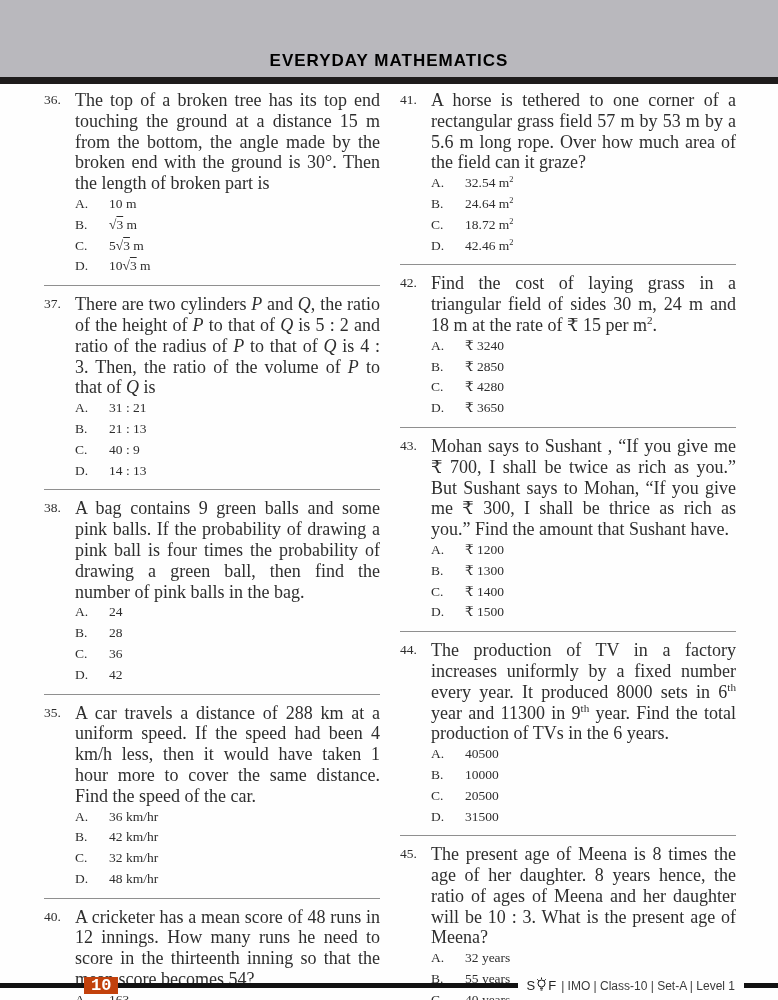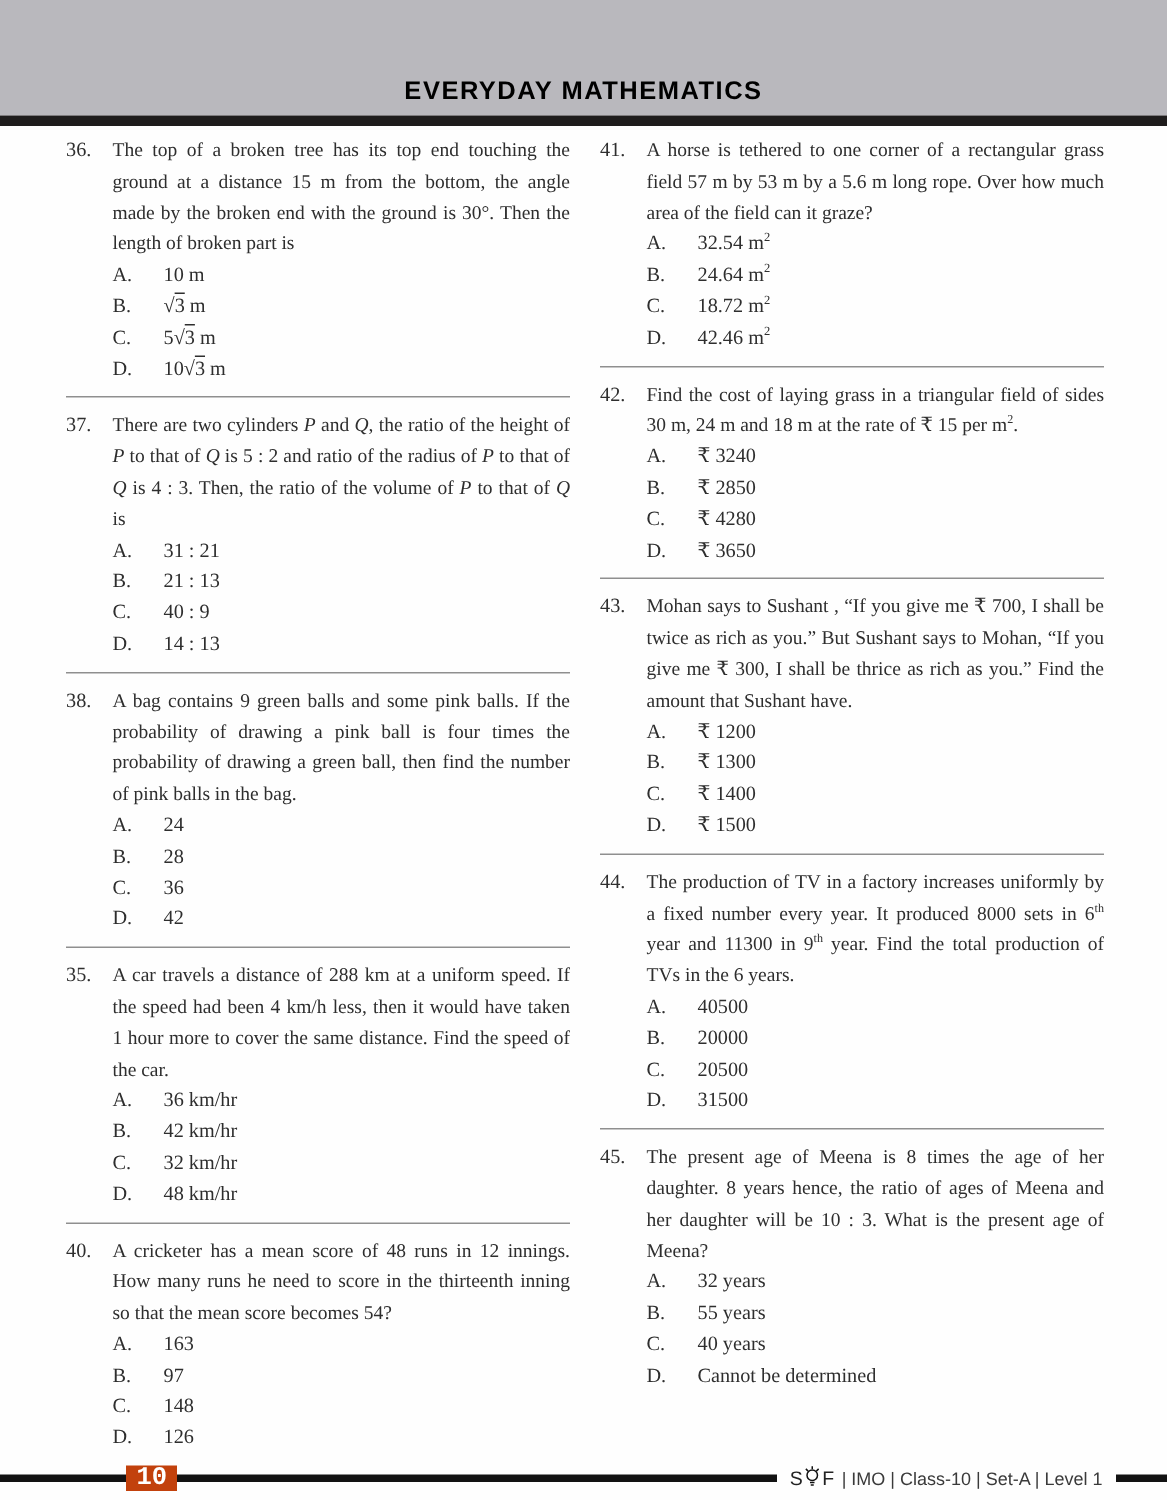--- a/index.html
+++ b/index.html
@@ -23,21 +23,21 @@
     font-size:17px;letter-spacing:1px;color:#000000;
   }
   .topbar{height:7px;background:var(--bar);}
   
   .content{display:flex;gap:20px;padding:6px 42px 0 44px;}
   .col{flex:1;min-width:0;}
   .question{display:flex;padding-bottom:8px;margin-bottom:8px;}
   .col .question:not(:last-child){border-bottom:1px solid var(--sep);}
   .q-num{width:31px;flex:none;font-size:13.5px;line-height:20.8px;}
   .q-body{flex:1;min-width:0;}
-  .q-text{margin:0 0 0 0;font-size:13px;line-height:20.8px;text-align:justify;}
+  .q-text{margin:0 0 0 0;font-size:18px;line-height:20.8px;text-align:justify;}
   .options{list-style:none;margin:0;padding:0;}
   .option{display:flex;font-size:13.5px;line-height:20.8px;}
   .opt-label{width:34px;flex:none;}
   .opt-value{flex:1;min-width:0;}
   sup{font-size:0.62em;line-height:0;}
   .ol{text-decoration:overline;}
   i{font-style:italic;}
   
   .footer{
     position:absolute;left:0;right:0;bottom:5px;height:19px;
@@ -302,21 +302,21 @@
     <div class="q-body">
       <p class="q-text">The production of TV in a factory increases uniformly by a fixed number every year.  It produced 8000 sets in 6<sup>th</sup> year and 11300 in 9<sup>th</sup> year. Find the total production of TVs in the 6 years.</p>
       <ul class="options">
   <li class="option">
     <span class="opt-label">A.</span>
     <span class="opt-value">40500</span>
   </li>
 
   <li class="option">
     <span class="opt-label">B.</span>
-    <span class="opt-value">20000</span>
+    <span class="opt-value">10000</span>
   </li>
 
   <li class="option">
     <span class="opt-label">C.</span>
     <span class="opt-value">20500</span>
   </li>
 
   <li class="option">
     <span class="opt-label">D.</span>
     <span class="opt-value">31500</span>

